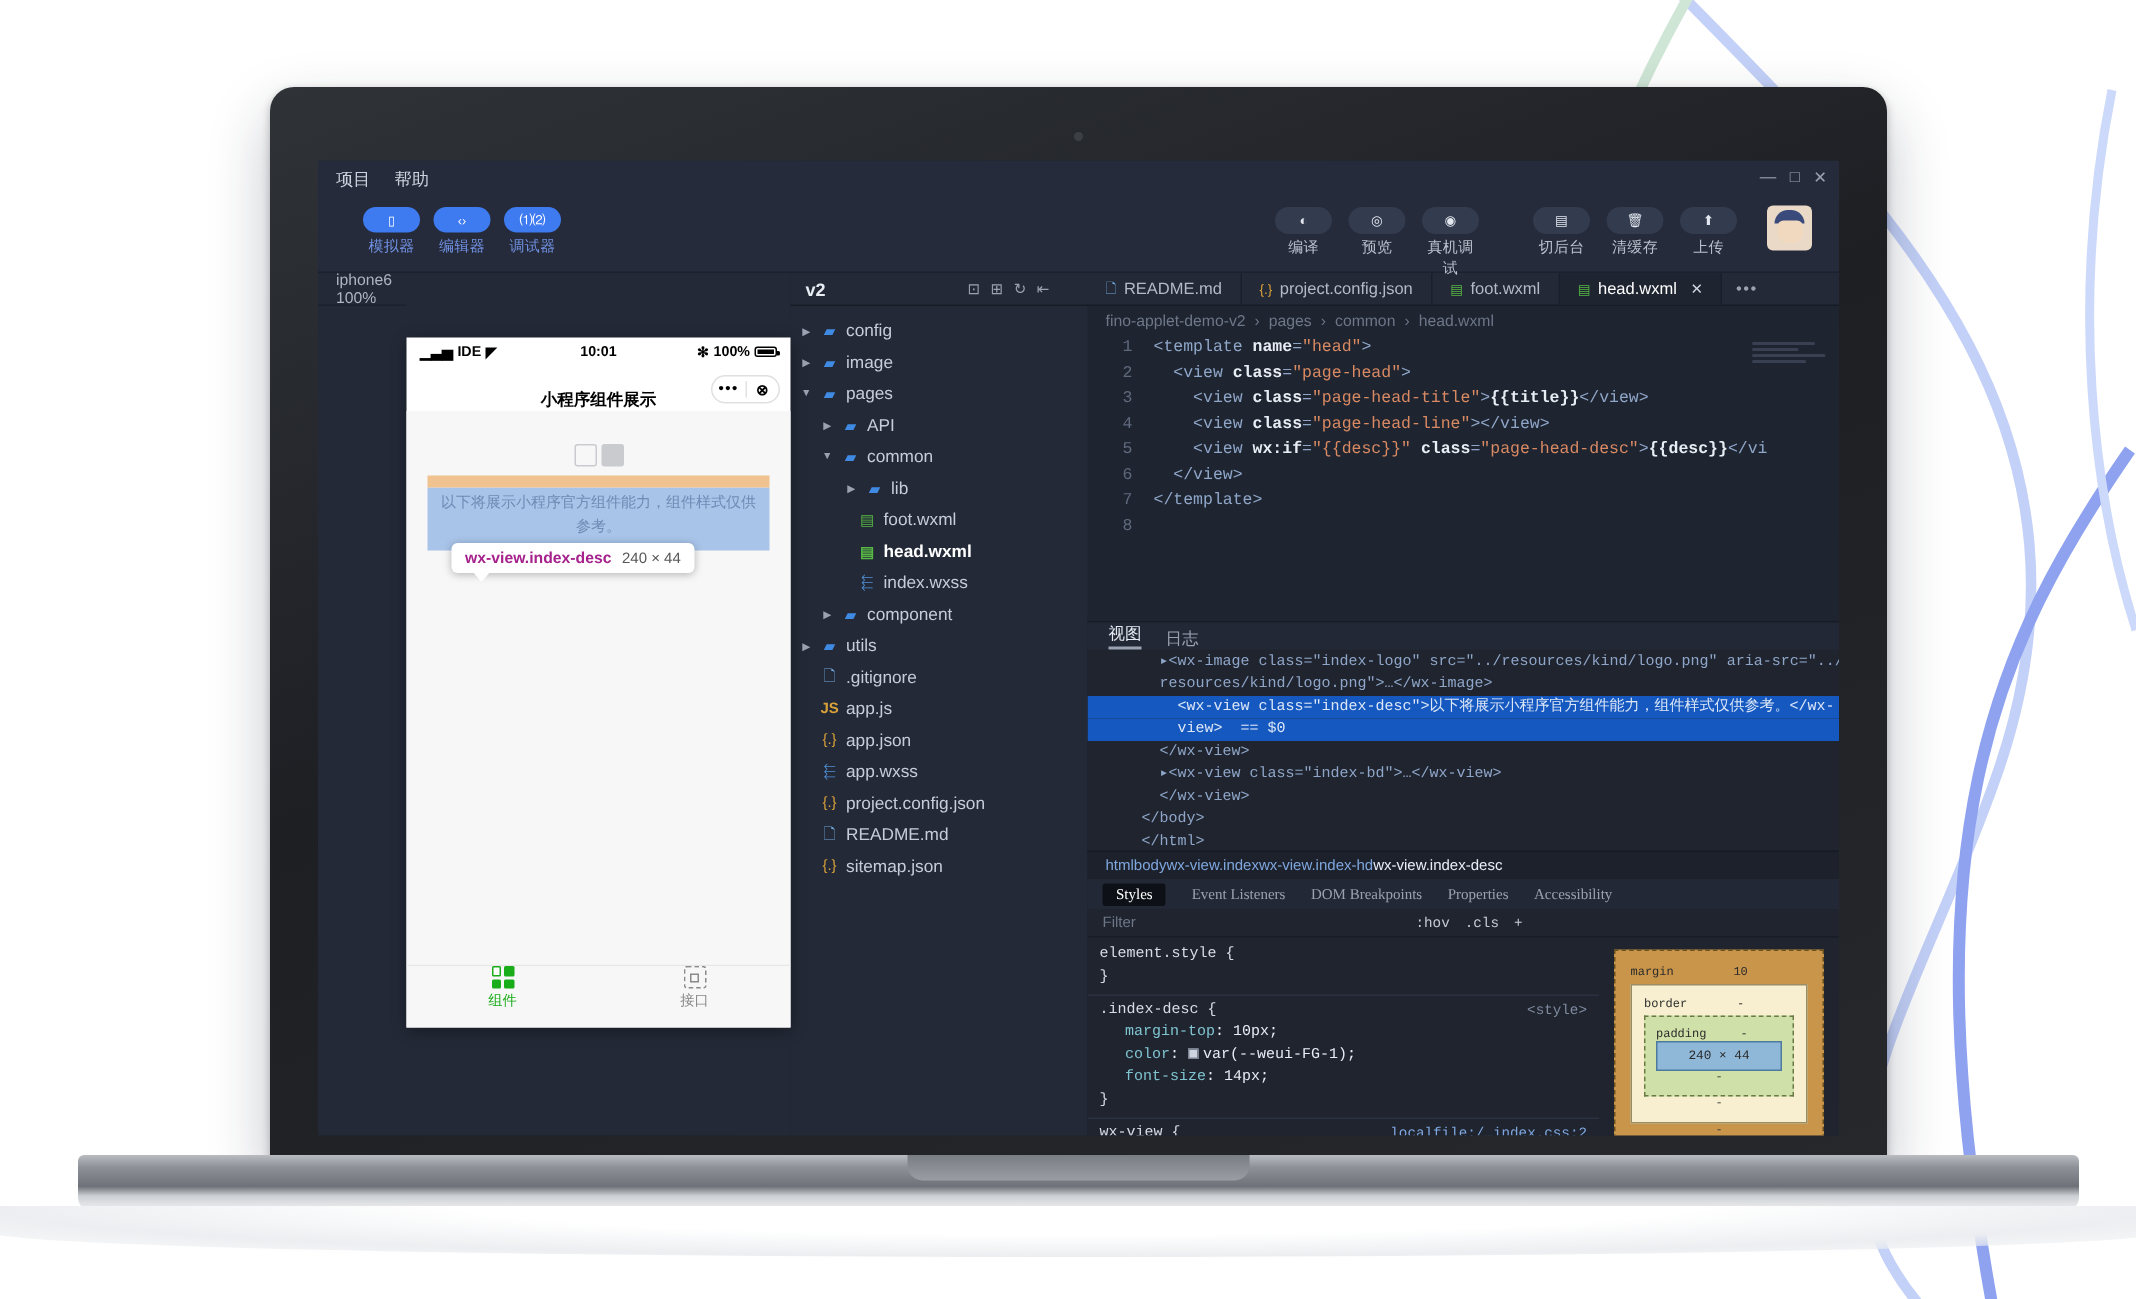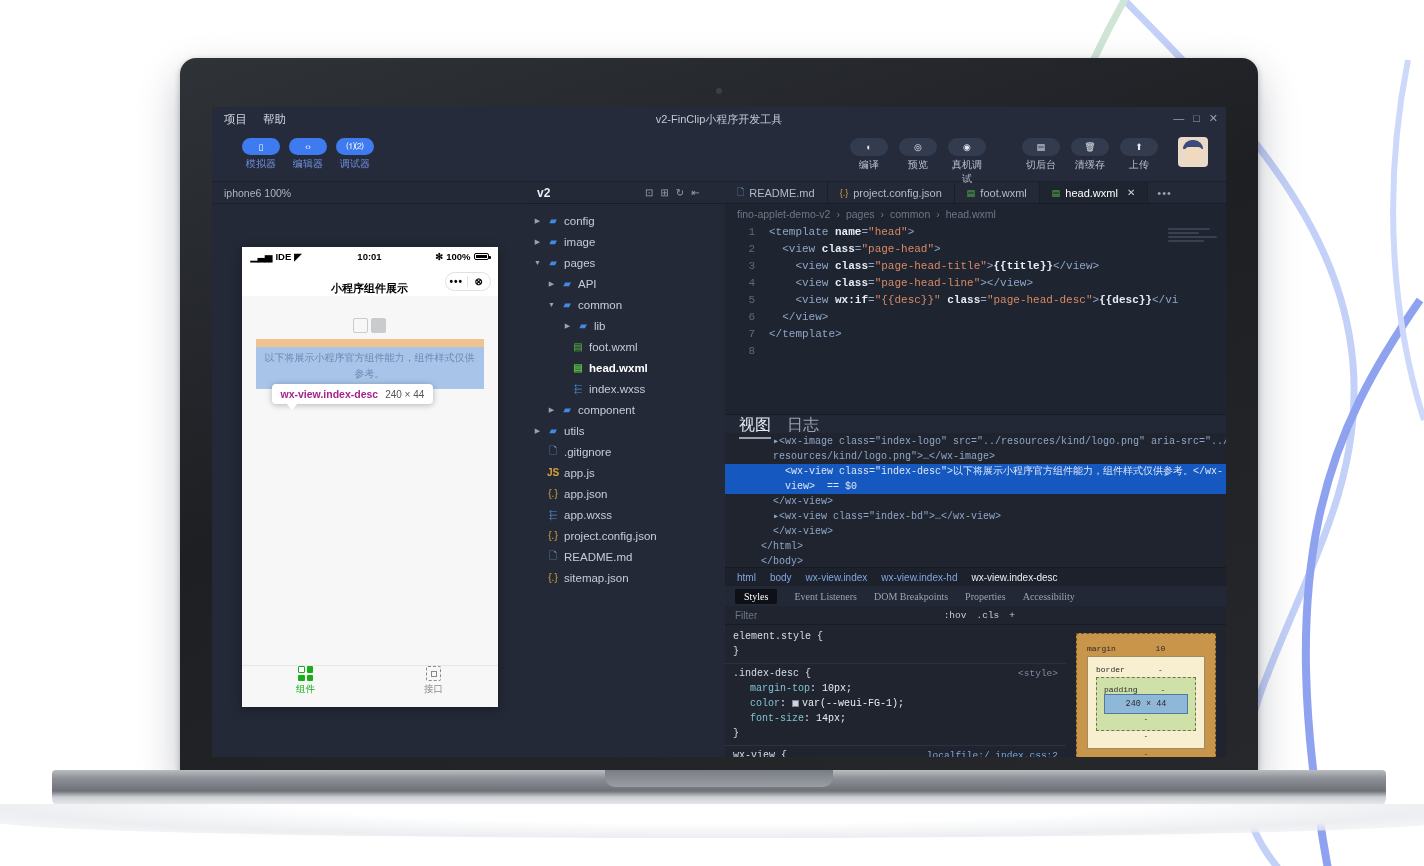--- a/index.html
+++ b/index.html
@@ -75,21 +75,21 @@
     position:absolute; right:18px; top:4px; width:30px; height:30px; border-radius:4px;
     background:#e9d9c6; display:flex; align-items:flex-end; justify-content:center; overflow:hidden;
   }
   .avatar .hat{ position:absolute; top:3px; width:20px;height:9px;border-radius:9px 9px 0 0;background:#3a4a7a;}
   .avatar .face{ position:absolute; top:10px; width:17px;height:15px;border-radius:4px 4px 7px 7px;background:#f0d9bf;}
 
   
   .ide-body { flex:1 1 auto; display:flex; min-height:0; }
 
   
-  .sim-col { width:315px; flex:0 0 315px; background:#232936; display:flex; flex-direction:column; }
+  .sim-col { width:315px; flex:0 0 315px; background:#232936; display:flex; flex-direction:row; }
   .sim-head { height:22px; padding-left:12px; display:flex; align-items:center; font-size:10.5px; color:#aeb5c2; border-bottom:1px solid #1b2130;}
   .sim-wrap { flex:1; display:flex; align-items:flex-start; justify-content:center; padding-top:43px; }
   .phone { width:256px; height:460px; background:#fff; display:flex; flex-direction:column; position:relative; box-shadow:0 2px 10px rgba(0,0,0,.35); }
   .status-bar { height:19px; display:flex; align-items:center; padding:0 9px; font-size:9.5px; color:#000; font-weight:bold;}
   .sb-left { display:flex; align-items:center; gap:3px; flex:1;}
   .sb-center { flex:0 0 auto; }
   .sb-right { display:flex; align-items:center; gap:3px; flex:1; justify-content:flex-end;}
   .bars { display:inline-block; }
   .battery { width:15px; height:7px; border:1px solid #000; border-radius:2px; position:relative; background:#000; background-clip:content-box; padding:1px;}
   .battery:after{content:"";position:absolute;right:-3px;top:2px;width:2px;height:3px;background:#000;border-radius:0 1px 1px 0;}
@@ -158,30 +158,30 @@
   .cline .ct { color:#9fb0c9;}
   .tok-tag { color:#8fa6c8; }
   .tok-attr { color:#e8ecf3; font-weight:bold;}
   .tok-str { color:#d98a63; }
   .tok-mus { color:#e8ecf3; font-weight:bold;}
   .minimap { position:absolute; right:6px; top:4px; width:52px; height:22px; opacity:.35;}
   .minimap div{height:2px;background:#6b7691;margin-bottom:2px;border-radius:1px;}
 
   
   .devtools { flex:1; display:flex; flex-direction:column; min-height:0; background:#1f242f; border-top:1px solid #161b24;}
-  .dt-tabs { height:18px; display:flex; align-items:flex-start; gap:16px; padding-left:14px; font-size:16px; color:#9aa2b1; background:#222836;}
+  .dt-tabs { height:18px; display:flex; align-items:flex-end; gap:16px; padding-left:14px; font-size:11px; color:#9aa2b1; background:#222836;}
   .dt-tabs .on { color:#e6eaf2; border-bottom:2px solid #9aa2b1; padding-bottom:1px;}
   .dom { height:134px; overflow:hidden; font-family:"Liberation Mono", monospace; font-size:10px; line-height:15px; color:#b8c2d4; padding:1px 0 0 0;}
   .dom .row { display:flex; white-space:pre; padding-left:8px;}
   .dom .row.sel { background:#1559c0; color:#fff;}
   .dom .row.sel .g { color:#dce6f7;}
   .dom .dots-l { width:16px; color:#8892a5; flex:0 0 16px;}
   .dom .g { color:#8fa6c8;}
 
-  .dt-crumb { height:19px; display:flex; align-items:center; gap:14px; padding-left:12px; font-size:10px; color:#7fa7de; background:#1c212b; border-top:1px solid #151a23;}
+  .dt-crumb { height:19px; display:flex; align-items:center; gap:0; padding-left:12px; font-size:10px; color:#7fa7de; background:#1c212b; border-top:1px solid #151a23;}
   .dt-crumb .cur { color:#eaeef5;}
   .dt-panes { height:20px; display:flex; align-items:center; gap:17px; padding-left:10px; font-size:10px; color:#9aa2b1; background:#222836;font-family:Liberation Serif, serif;}
   .dt-panes .on { background:#0d1016; color:#fff; padding:2px 9px; border-radius:2px;}
   .dt-filter { height:19px; display:flex; align-items:center; padding:0 10px; font-size:10px; color:#6d7788; background:#1f242f; border-bottom:1px solid #171c25; position:relative;}
   .dt-filter .f-right { position:absolute; right:calc(100% - 290px); display:flex; gap:10px; color:#c6ccd8; font-family:"Liberation Mono", monospace; font-size:9.5px; align-items:center;}
   .dt-low { flex:1; display:flex; min-height:0;justify-content:space-between; }
   .styles { flex:1; min-width:0; font-family:"Liberation Mono", monospace; font-size:10px; line-height:15px; color:#b8c2d4; overflow:hidden; padding-top:2px;}
   .srule { padding:2px 8px 4px 8px; border-bottom:1px solid #2a3140; position:relative;}
   .srule .src { position:absolute; right:8px; top:2px; color:#7f8a9e; font-size:9.5px;}
   .srule .src.link { color:#7fa7de; text-decoration:underline;}
@@ -213,21 +213,20 @@
   <div class="laptop-camera"></div>
 
   <div class="screen">
     <div class="ide">
 
       <div class="titlebar">
         <div class="menu">
           <span>项目</span>
           <span>帮助</span>
         </div>
-        <div class="win-title">v2-FinClip小程序开发工具</div>
         <div class="win-ctrls">
           <span>—</span>
           <span>□</span>
           <span>✕</span>
         </div>
       </div>
 
       <div class="toolbar">
         <div class="tool-group tool-left">
           <div class="tbtn">
@@ -502,22 +501,22 @@
                 </div>
 
                 <div class="dom" id="dom-tree">
                     <div class="row"><span class="dots-l"></span><span class="g">    ▸&lt;wx-image class="index-logo" src="../resources/kind/logo.png" aria-src="../</span></div>
                     <div class="row"><span class="dots-l"></span><span class="g">    resources/kind/logo.png"&gt;…&lt;/wx-image&gt;</span></div>
                     <div class="row sel"><span class="dots-l"></span><span class="g">      &lt;wx-view class="index-desc"&gt;以下将展示小程序官方组件能力，组件样式仅供参考。&lt;/wx-</span></div>
                     <div class="row sel"><span class="dots-l"></span><span class="g">      view&gt;  == $0</span></div>
                     <div class="row"><span class="dots-l"></span><span class="g">    &lt;/wx-view&gt;</span></div>
                     <div class="row"><span class="dots-l"></span><span class="g">    ▸&lt;wx-view class="index-bd"&gt;…&lt;/wx-view&gt;</span></div>
                     <div class="row"><span class="dots-l"></span><span class="g">    &lt;/wx-view&gt;</span></div>
+                    <div class="row"><span class="dots-l"></span><span class="g">  &lt;/body&gt;</span></div>
                     <div class="row"><span class="dots-l"></span><span class="g">  &lt;/html&gt;</span></div>
-                    <div class="row"><span class="dots-l"></span><span class="g">  &lt;/body&gt;</span></div>
                   </div>
 
                 <div class="dt-crumb">
                   <span>html</span>
                   <span>body</span>
                   <span>wx-view.index</span>
                   <span>wx-view.index-hd</span>
                   <span class="cur">wx-view.index-desc</span>
                 </div>
 

